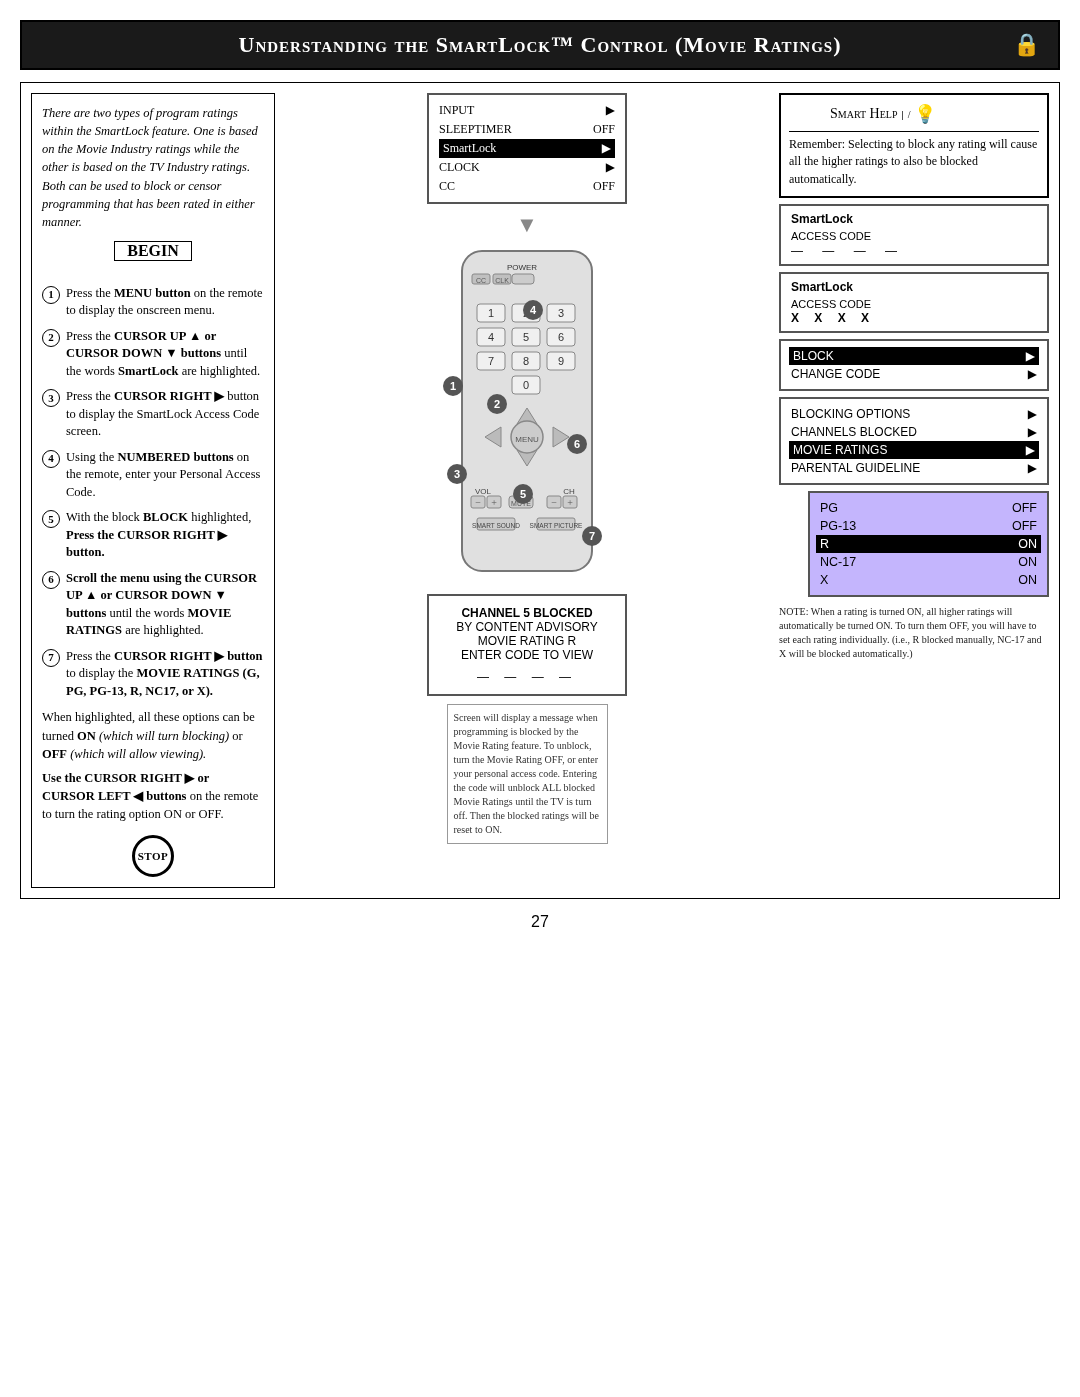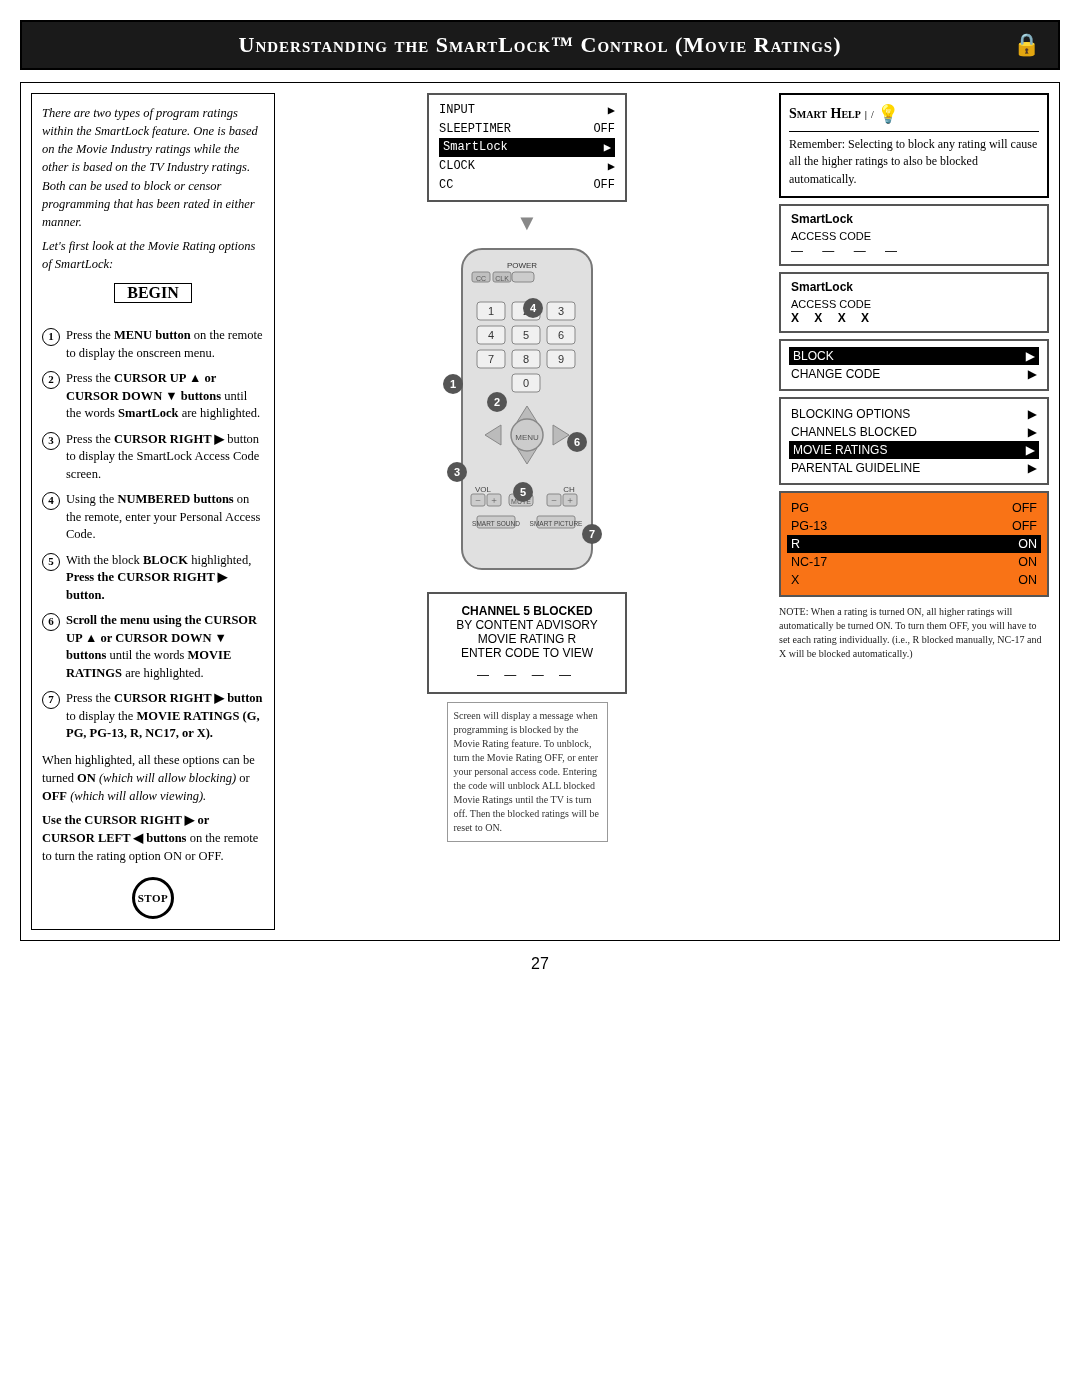--- a/index.html
+++ b/index.html
@@ -105,21 +105,21 @@
       gap: 8px;
       position: relative;
     }
 
     
     .menu-screen {
       border: 2px solid #555;
       width: 200px;
       padding: 6px 10px;
       background: #fff;
-      font-family: Liberation Mono, monospace;
+      font-family: Liberation Serif, serif;
       font-size: 12px;
     }
     .menu-row {
       display: flex;
       justify-content: space-between;
       padding: 2px 0;
     }
     .menu-row.highlighted {
       background: #000;
       color: #fff;
@@ -179,23 +179,24 @@
       background: #fff;
       font-size: 12px;
     }
     .smart-help-header {
       display: flex;
       align-items: center;
       gap: 4px;
       margin-bottom: 6px;
     }
     .smart-help-title {
-      font-weight: bold;
+      font-weight: normal;
       font-size: 14px;
       font-variant: small-caps;
+      margin-left: 41px;
     }
     .bulb-icon {
       font-size: 18px;
     }
     .divider-line {
       border-top: 1px solid #000;
       margin: 2px 0 4px 0;
     }
 
     
@@ -221,21 +222,22 @@
       padding: 2px 4px;
       margin: 0 -2px;
     }
 
     
     .ratings-table {
       border: 2px solid #555;
       padding: 6px 10px;
       font-family: Arial, sans-serif;
       font-size: 12.5px;
-      background: #f97316;
+      background: #c4b5fd;
+      margin-left: 29px;
     }
     .ratings-row {
       display: flex;
       justify-content: space-between;
       padding: 2px 0;
     }
     .ratings-row.highlighted {
       background: #000;
       color: #fff;
       padding: 2px 4px;
@@ -263,21 +265,20 @@
 
 <div class="page-header">
   <span class="header-title">Understanding the SmartLock™ Control (Movie Ratings)</span>
   <span class="lock-icon">🔒</span>
 </div>
 
 <div class="main-layout">
 
   <div class="left-col">
     <p class="italic">There are two types of program ratings within the SmartLock feature. One is based on the Movie Industry ratings while the other is based on the TV Industry ratings. Both can be used to block or censor programming that has been rated in either manner.</p>
-    <p class="italic">Let's first look at the Movie Rating options of SmartLock:</p>
     <div class="begin-wrap">
       <span class="begin-label">BEGIN</span>
     </div>
 
     <div class="step">
       <div class="step-num">1</div>
       <div class="step-text">
         <span>Press the </span><span class="bold">MENU button</span><span> on the remote to display the onscreen menu.</span>
       </div>
     </div>
@@ -318,21 +319,21 @@
     </div>
 
     <div class="step">
       <div class="step-num">7</div>
       <div class="step-text">
         <span>Press the </span><span class="bold">CURSOR RIGHT ▶ button</span><span> to display the </span><span class="bold">MOVIE RATINGS (G, PG, PG-13, R, NC17, or X).</span>
       </div>
     </div>
 
     <p>
-      When highlighted, all these options can be turned <span class="bold">ON</span> <em>(which will allow blocking)</em> or <span class="bold">OFF</span> <em>(which will allow viewing).</em>
+      When highlighted, all these options can be turned <span class="bold">ON</span> <em>(which will turn blocking)</em> or <span class="bold">OFF</span> <em>(which will allow viewing).</em>
     </p>
     <p style="margin-top:6px;">
       <span class="bold">Use the CURSOR RIGHT ▶ or CURSOR LEFT ◀ buttons</span> on the remote to turn the rating option ON or OFF.
     </p>
 
     <div class="stop-btn">
       <span>STOP</span>
     </div>
   </div>
 

